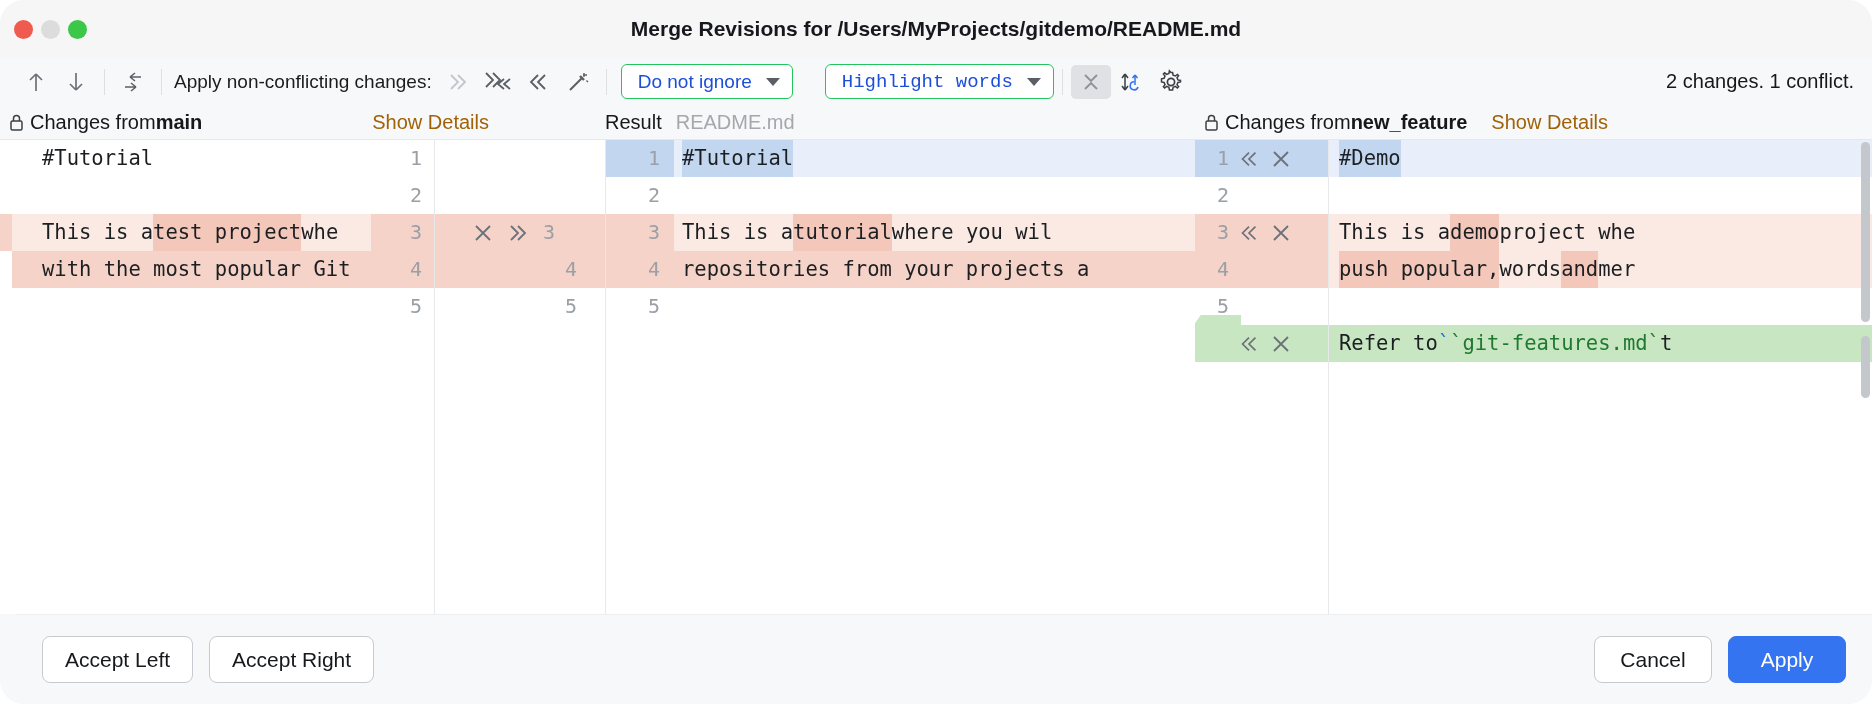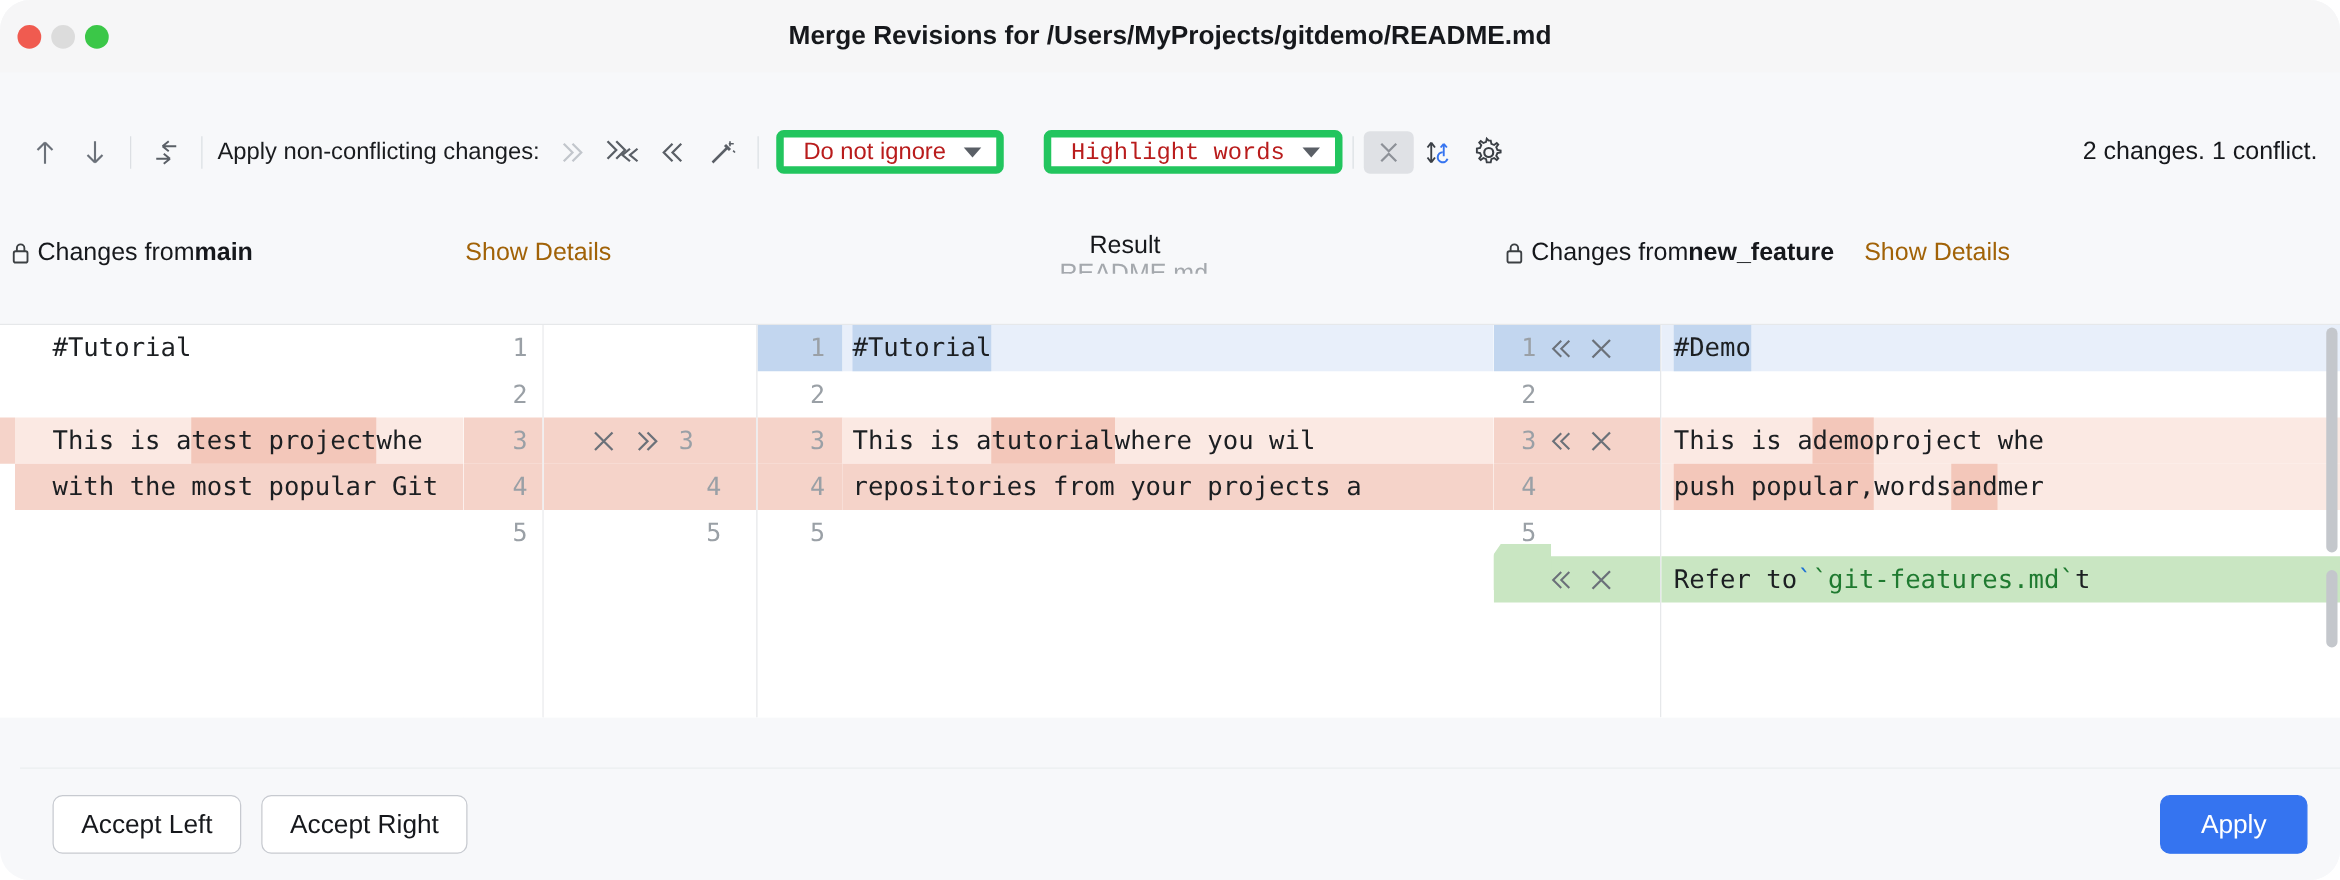--- a/index.html
+++ b/index.html
@@ -9,21 +9,20 @@
     background: #ffffff;
     -webkit-font-smoothing: antialiased;
   }
   .window {
     width: 1872px; height: 704px;
     background: #f7f8fa;
     border-radius: 24px;
     display: flex; flex-direction: column;
     overflow: hidden;
     position: relative;
-    gap: 40px;
   }
   
   .titlebar {
     height: 58px; flex: 0 0 58px;
     background: #f6f6f7;
     display: flex; align-items: center;
     position: relative;
   }
   .traffic { display: flex; gap: 8px; padding-left: 14px; }
   .dot { width: 19px; height: 19px; border-radius: 50%; }
@@ -53,26 +52,26 @@
   .tb-sep {
     width: 1px; height: 26px; background: #dcdfe3; margin: 0 8px;
   }
   .tb-label {
     font-size: 19px; color: #1a1c1f; margin: 0 6px 0 4px; white-space: nowrap;
   }
   .tb-icon.dim { color: #c2c6cc; }
   .tb-icon.pressed { background: #dfe1e5; }
   .combo {
     height: 35px;
-    border: 6px solid #22c55e;
+    border: 1px solid #22c55e;
     border-radius: 6px;
     background: #ffffff;
     display: flex; align-items: center;
     padding: 0 12px 0 16px;
-    font-size: 19px; color: #b91c1c;
+    font-size: 19px; color: #1d4ed8;
     margin-left: 6px;
     white-space: nowrap;
   }
   .caret {
     width: 0; height: 0;
     border-left: 7px solid transparent;
     border-right: 7px solid transparent;
     border-top: 8px solid #5a5f66;
     margin-left: 14px;
   }
@@ -85,21 +84,21 @@
     height: 34px; flex: 0 0 34px;
     display: flex; align-items: center;
     background: #f7f8fa;
     font-size: 20px; color: #16181c;
   }
   .ph {
     display: flex; align-items: center; height: 100%;
     overflow: hidden; white-space: nowrap;
   }
   .ph-left   { width: 605px; padding-left: 8px; }
-  .ph-center { width: 590px; padding-left: 0px; flex-direction: column; }
+  .ph-center { width: 590px; padding-left: 0px; }
   .ph-right  { flex: 1; padding-left: 0px; }
   .lock-ico { margin-right: 5px; display: flex; align-items: center; color:#3c4043;}
   .bold { font-weight: bold; }
   .link { color: #a16207; }
   .grey-file { color: #a4a8ad; }
   .ph-spacer { flex: 1; }
   
   .panes {
     flex: 1 1 auto;
     display: flex;
@@ -501,15 +500,16 @@
 
       <div class="vscroll"></div>
       <div class="vscroll2"></div>
     </div>
   </div>
 
   <div class="footer">
     <div class="btn">Accept Left</div>
     <div class="btn">Accept Right</div>
     <div class="spacer"></div>
+    <div class="btn">Cancel</div>
     <div class="btn primary">Apply</div>
   </div>
 </div>
 
 </body></html>

